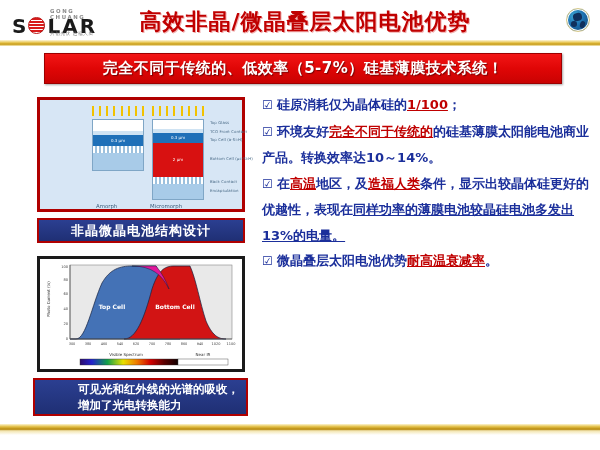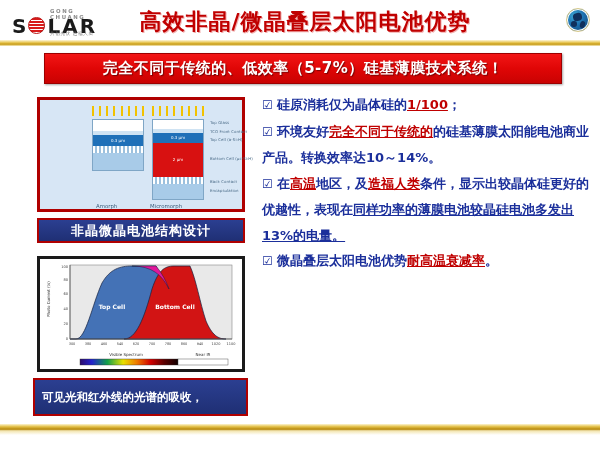--- a/index.html
+++ b/index.html
@@ -76,21 +76,21 @@
   .stack .ray b{display:block;width:2px;height:10px;background:#f2c200;}
   .lay{position:absolute;left:0;width:52px;box-sizing:border-box;}
   .lbl{position:absolute;font-size:3.9px;color:#4a6b87;white-space:nowrap;letter-spacing:.1px;}
   .cap-name{position:absolute;font-size:5.4px;color:#3c5f7d;}
   .caption-blue{
     position:absolute;background:linear-gradient(180deg,#2b3f91 0%,#1f2f74 100%);
     border:2px solid #b00000;box-sizing:border-box;
     color:#ffffff;font-weight:bold;display:flex;align-items:center;
   }
   .cap1{left:37px;top:218px;width:208px;height:25px;justify-content:center;font-size:13px;letter-spacing:1px;}
-  .cap2{left:33px;top:378px;width:215px;height:38px;justify-content:flex-start;padding:3px 7px;font-size:11.5px;line-height:16px;}
+  .cap2{left:33px;top:378px;width:215px;height:38px;justify-content:flex-end;padding:3px 7px;font-size:11.5px;line-height:16px;}
   .cap2 span{display:block;}
 
   .chart-box{
     position:absolute;left:37px;top:256px;width:208px;height:116px;
     background:#ffffff;border:3px solid #1a1a1a;box-sizing:border-box;
   }
   .plot-wrap{position:absolute;left:0;top:0;right:0;bottom:0;background:#ffffff;}
 
   
   .bullets{
@@ -252,20 +252,21 @@
         <rect x="138" y="100" width="50" height="6" fill="#ffffff" stroke="#333" stroke-width="0.4"></rect>
         <text x="86" y="97" fill="#333" font-size="4" text-anchor="middle" font-family="DejaVu Sans, sans-serif">Visible Spectrum</text>
         <text x="163" y="97" fill="#333" font-size="4" text-anchor="middle" font-family="DejaVu Sans, sans-serif">Near IR</text>
       </svg>
     </div>
   </div>
 
   <div class="caption-blue cap2">
     <div>
       <span>可见光和红外线的光谱的吸收，</span>
+      <span>增加了光电转换能力</span>
     </div>
   </div>
 
   <div class="bullets" id="bullets">
       <p class="bl"><span class="chk">☑</span><span>硅原消耗仅为晶体硅的</span><span class="hl">1/100</span><span>；</span></p>
       <p class="bl"><span class="chk">☑</span><span>环境友好</span><span class="hl">完全不同于传统的</span><span>的硅基薄膜太阳能电池商业产品。转换效率达10～14%。</span></p>
       <p class="bl"><span class="chk">☑</span><span>在</span><span class="hl">高温</span><span>地区，及</span><span class="hl">造福人类</span><span>条件，显示出较晶体硅更好的优越性，表现在</span><span class="u">同样功率的薄膜电池较晶硅电池多发出13%的电量。</span></p>
       <p class="bl"><span class="chk">☑</span><span>微晶叠层太阳电池优势</span><span class="hl">耐高温衰减率</span><span>。</span></p>
     </div>
 

